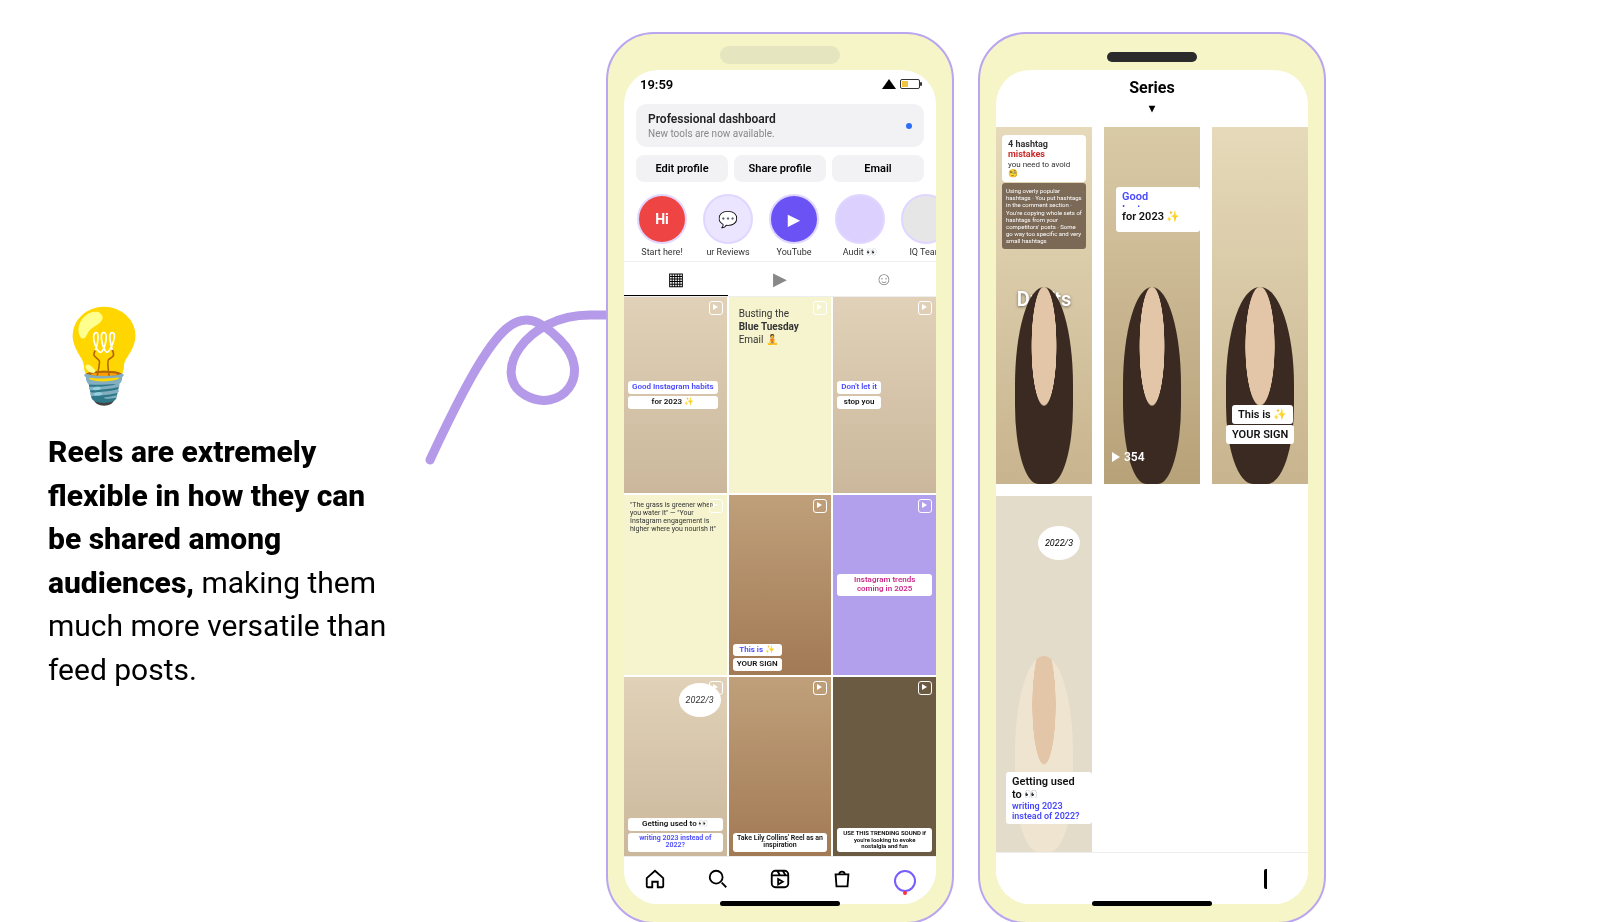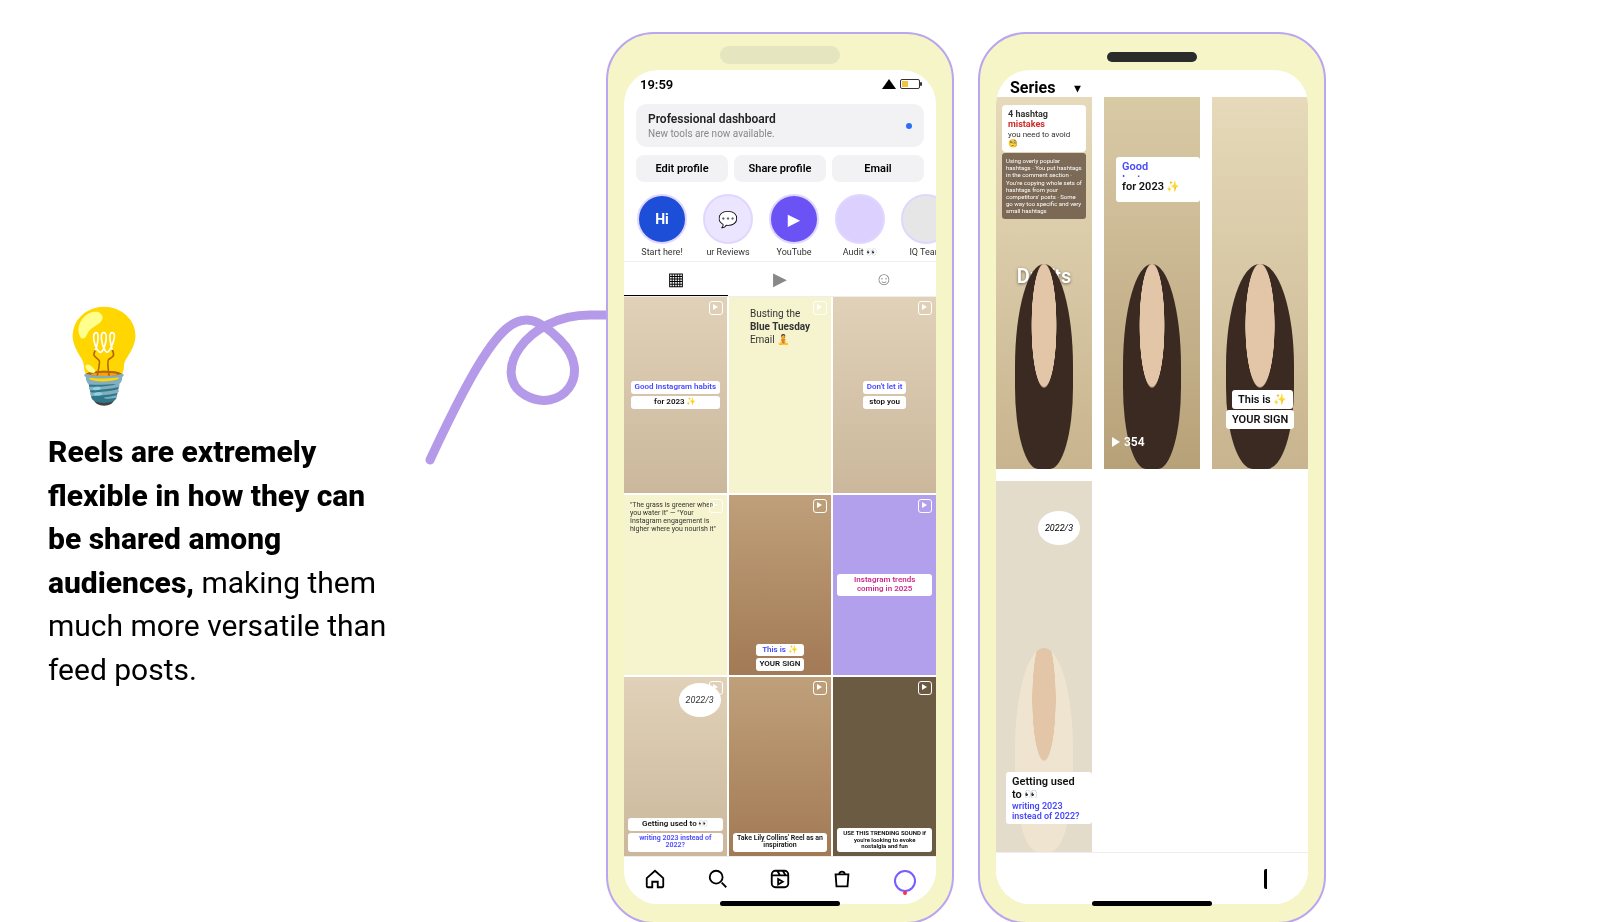--- a/index.html
+++ b/index.html
@@ -119,36 +119,36 @@
 
   .btnrow { display:flex; gap:6px; padding:0 12px 8px; }
   .pillbtn {
     flex:1; background:#f2f2f4; border-radius:8px;
     font-size:11px; font-weight:600; text-align:center; padding:7px 0;
   }
 
   .hl-row { display:flex; gap:10px; padding:4px 10px 4px; overflow:hidden; }
   .hl { width:56px; text-align:center; flex:0 0 56px; }
   .hl .ring { width:50px; height:50px; border-radius:50%; border:2px solid #e0d6ff; background:#c8b8f5; display:flex; align-items:center; justify-content:center; margin:0 auto; }
-  .hl .ring.hi { background:#1d4ed8; color:#fff; font-weight:700; font-size:14px;}
+  .hl .ring.hi { background:#ef4444; color:#fff; font-weight:700; font-size:14px;}
   .hl .ring.cam { background:#6b52f5; }
   .hl .ring.rev { background:#ece5ff; }
   .hl .ring.aud { background:#dcd0ff; }
   .hl .ring.team { background:#e6e6e6; }
   .hl .lbl { font-size:9px; margin-top:3px; color:#333; white-space:nowrap; }
 
   .tabbar { display:flex; border-top:1px solid #eee; border-bottom:1px solid #eee; }
   .tabbar .tab { flex:1; text-align:center; padding:6px 0; color:#888; }
   .tabbar .tab.active { color:#000; border-bottom:1px solid #000; }
   .tabicon { font-size:18px; }
 
   .grid { display:grid; grid-template-columns:repeat(3,1fr); gap:2px; flex:1; overflow:hidden; }
   .cell {
     background:#d9cdb8; position:relative; overflow:hidden;
-    display:flex; align-items:center; justify-content:center;
+    display:flex; align-items:center; justify-content:flex-start;
     font-size:8px; color:#333; text-align:center; padding:4px;
   }
   .cell .reel-ic {
     position:absolute; top:4px; right:4px; width:14px; height:14px;
     border:1.5px solid #fff; border-radius:3px;
   }
   .cell .reel-ic::after { content:""; position:absolute; left:3px; top:2px; border-left:5px solid #fff; border-top:3px solid transparent; border-bottom:3px solid transparent; }
   .chip {
     background:#fff; color:#4848ff; font-size:8px; font-weight:600;
     padding:2px 4px; border-radius:3px; line-height:1.1;
@@ -164,21 +164,21 @@
   .navbar {
     height:48px; display:flex; align-items:center; justify-content:space-around;
     border-top:1px solid #eee; background:#fff;
   }
   .navbar .prof { width:22px; height:22px; border-radius:50%; border:2px solid #7a5cff; position:relative; }
   .navbar .prof::after{content:"";position:absolute;bottom:-5px;left:50%;transform:translateX(-50%);width:4px;height:4px;background:#ff3040;border-radius:50%;}
   .homebar { position:absolute; bottom:16px; left:50%; transform:translateX(-50%); width:120px; height:5px; background:#000; border-radius:3px; z-index:5; }
   .navbar .navicon { width:22px; height:22px; stroke:#000; fill:none; stroke-width:2; }
 
   
-  .series-row { padding:8px 14px 0; font-size:16px; font-weight:700; display:flex; align-items:center; gap:19px;}
+  .series-row { padding:8px 14px 12px; font-size:16px; font-weight:700; display:flex; align-items:center; gap:4px;flex-direction:column;}
   .series-row .chev { font-size:12px; }
   .rgrid { display:grid; grid-template-columns:1fr 1fr 1fr; gap:12px; flex:1; overflow:hidden; }
   .rcell {
     background:#d6c6aa; position:relative; overflow:hidden;
     display:flex; align-items:center; justify-content:center;
   }
   .rcell .views {
     position:absolute; left:8px; bottom:20px; color:#fff; font-size:12px; font-weight:600;
     display:flex; align-items:center; gap:4px;
   }

